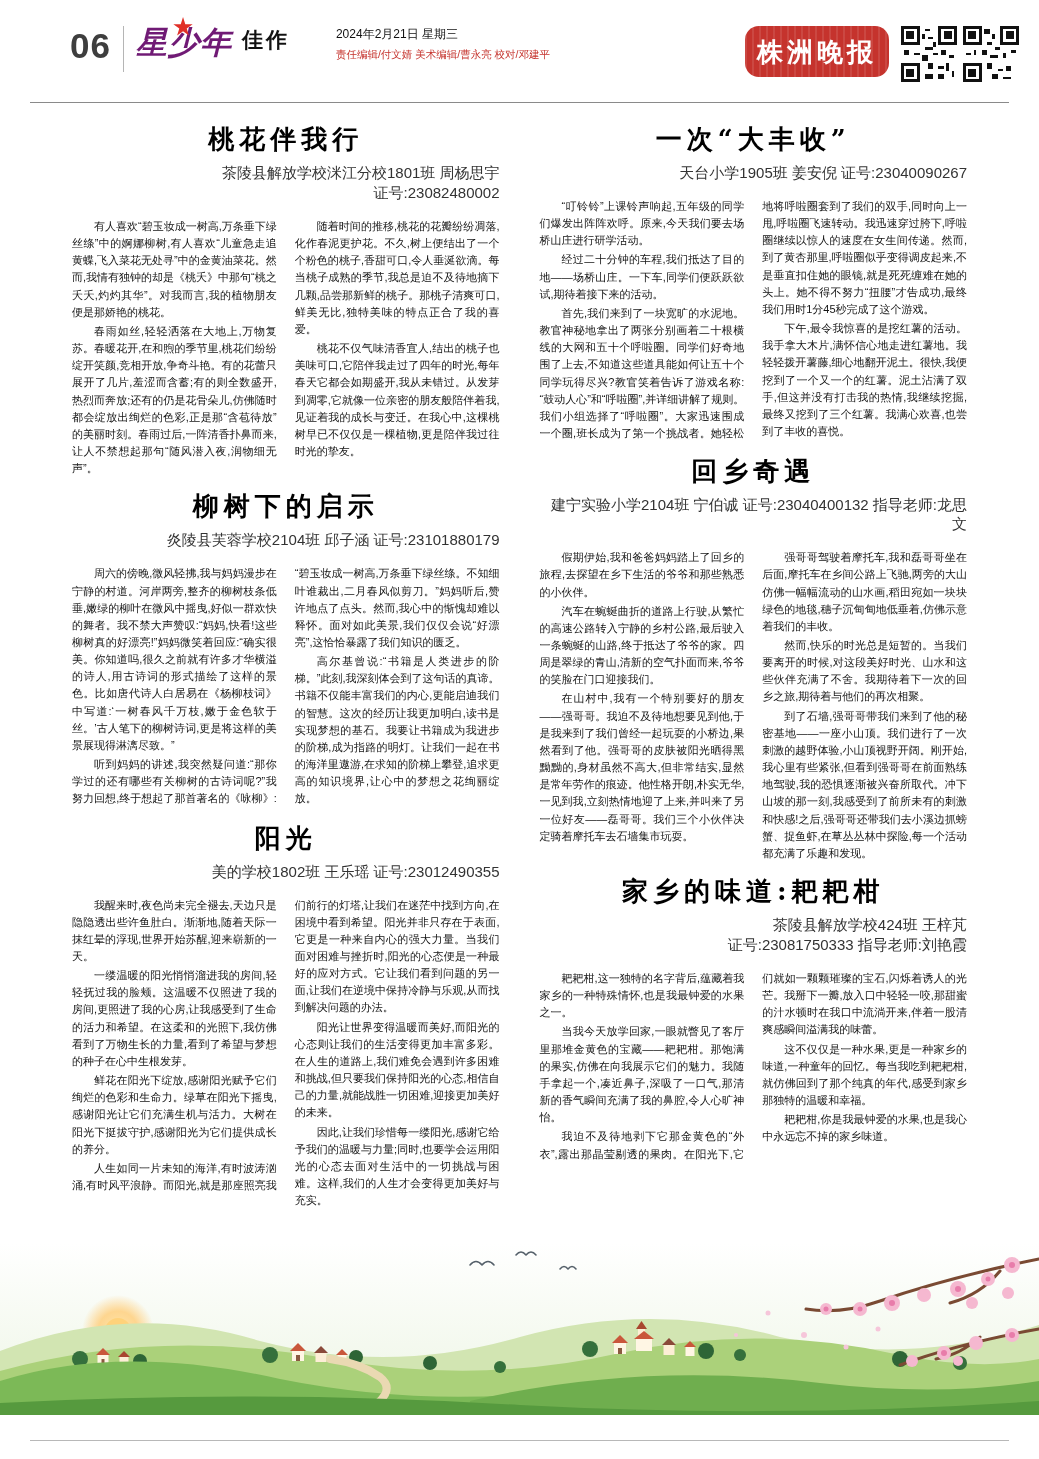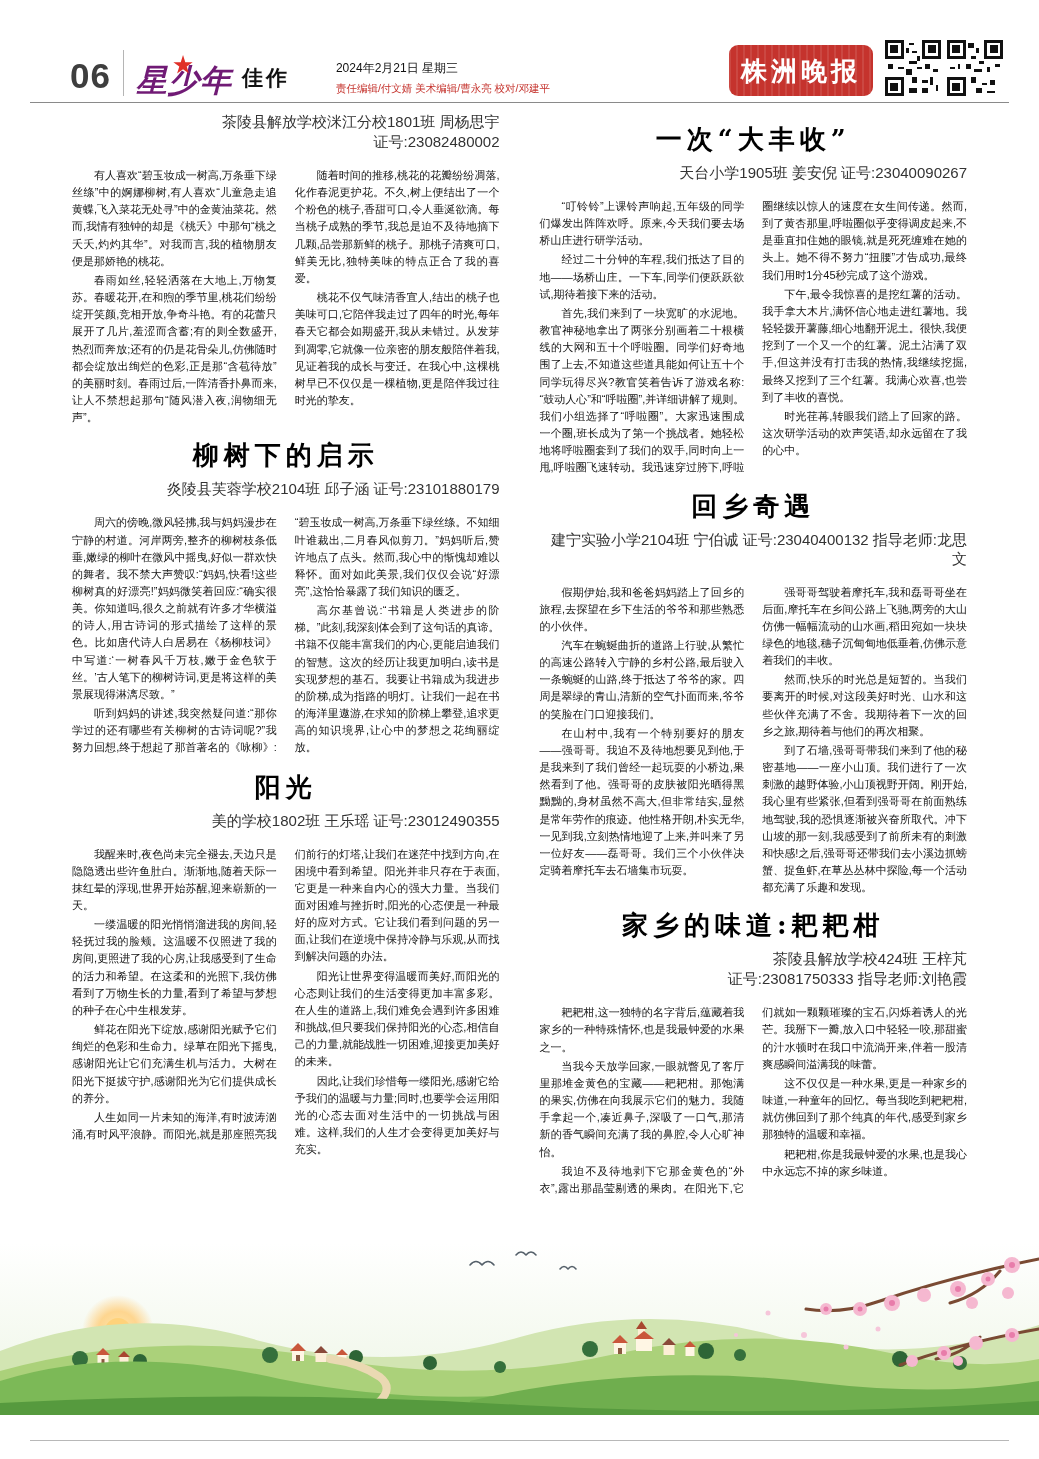--- a/index.html
+++ b/index.html
@@ -3,22 +3,22 @@
 <meta charset="utf-8">
 <style>
   html,body{margin:0;padding:0;background:#d8d8d8;}
   .page{
     position:relative; width:1039px; height:1459px; margin:0 auto;
     background:#ffffff; overflow:hidden;
     font-family:"Liberation Sans", sans-serif; color:#1a1a1a;
   }
   
   .header{
-    position:absolute; top:26px; left:70px; right:36px; height:70px;
-    display:flex; align-items:flex-end;
+    position:absolute; top:26px; left:70px; right:20px; height:70px;
+    display:flex; align-items:flex-start;
   }
   .page-num{font-size:35px; font-weight:bold; color:#3e3e3e; letter-spacing:1px;}
   .vdiv{width:1px; height:46px; background:#b5b5b5; margin:0 12px;}
   .logo{position:relative; display:flex; align-items:flex-end;}
   .logo-text{
     font-family:"DejaVu Serif", serif; font-weight:bold; font-style:italic;
     font-size:31px; line-height:1; color:#701a75; letter-spacing:1px;
   }
   .logo-star{
     position:absolute; left:36px; top:-14px; color:#e03028; font-size:22px;
@@ -28,21 +28,21 @@
     font-size:21px; font-weight:bold; color:#111; letter-spacing:3px;
     margin:0 0 4px 10px;
   }
   .date-block{margin-left:46px; white-space:nowrap;}
   .date-line{font-size:12px; color:#111; margin-bottom:5px;}
   .editors-line{font-size:10.5px; color:#c5332d;}
   .masthead{
     margin-left:auto; background:#c5332d; color:#fff;
     background-image:repeating-linear-gradient(90deg, rgba(255,255,255,.10) 0 2px, rgba(0,0,0,0) 2px 7px);
     font-family:"DejaVu Serif", serif; font-weight:bold; font-size:26px;
-    padding:9px 12px 7px; letter-spacing:4px; border-radius:9px; white-space:nowrap;
+    padding:9px 12px 7px; letter-spacing:4px; border-radius:14px; white-space:nowrap;
   }
   .qr-group{display:flex; gap:6px; margin-left:12px;}
   .qr{width:56px; height:56px; display:block;}
   .header-rule{
     position:absolute; top:102px; left:30px; right:30px;
     border-top:1.5px solid #8a8a8a;
   }
   
   .content{
     position:absolute; top:112px; left:72px; right:72px; bottom:232px;
@@ -160,20 +160,21 @@
       </svg>
     </div>
   </header>
   <div class="header-rule"></div>
 
   <main class="content">
 
     <section class="main-col">
 
       <article class="article">
+        <h2 class="art-title">桃花伴我行</h2>
         <div class="byline">茶陵县解放学校洣江分校1801班 周杨思宇</div>
         <div class="byline">证号:23082480002</div>
         <div class="art-body">
             <p>有人喜欢“碧玉妆成一树高,万条垂下绿丝绦”中的婀娜柳树,有人喜欢“儿童急走追黄蝶,飞入菜花无处寻”中的金黄油菜花。然而,我情有独钟的却是《桃夭》中那句“桃之夭夭,灼灼其华”。对我而言,我的植物朋友便是那娇艳的桃花。</p>
             <p>春雨如丝,轻轻洒落在大地上,万物复苏。春暖花开,在和煦的季节里,桃花们纷纷绽开笑颜,竞相开放,争奇斗艳。有的花蕾只展开了几片,羞涩而含蓄;有的则全数盛开,热烈而奔放;还有的仍是花骨朵儿,仿佛随时都会绽放出绚烂的色彩,正是那“含苞待放”的美丽时刻。春雨过后,一阵清香扑鼻而来,让人不禁想起那句“随风潜入夜,润物细无声”。</p>
             <p>随着时间的推移,桃花的花瓣纷纷凋落,化作春泥更护花。不久,树上便结出了一个个粉色的桃子,香甜可口,令人垂涎欲滴。每当桃子成熟的季节,我总是迫不及待地摘下几颗,品尝那新鲜的桃子。那桃子清爽可口,鲜美无比,独特美味的特点正合了我的喜爱。</p>
             <p>桃花不仅气味清香宜人,结出的桃子也美味可口,它陪伴我走过了四年的时光,每年春天它都会如期盛开,我从未错过。从发芽到凋零,它就像一位亲密的朋友般陪伴着我,见证着我的成长与变迁。在我心中,这棵桃树早已不仅仅是一棵植物,更是陪伴我过往时光的挚友。</p>
           </div>
       </article>
 
@@ -208,21 +209,20 @@
 
       <article class="article">
         <h2 class="art-title">一次“大丰收”</h2>
         <div class="byline">天台小学1905班 姜安倪 证号:23040090267</div>
 
         <div class="art-body">
             <p>“叮铃铃”上课铃声响起,五年级的同学们爆发出阵阵欢呼。原来,今天我们要去场桥山庄进行研学活动。</p>
             <p>经过二十分钟的车程,我们抵达了目的地——场桥山庄。一下车,同学们便跃跃欲试,期待着接下来的活动。</p>
             <p>首先,我们来到了一块宽旷的水泥地。教官神秘地拿出了两张分别画着二十根横线的大网和五十个呼啦圈。同学们好奇地围了上去,不知道这些道具能如何让五十个同学玩得尽兴?教官笑着告诉了游戏名称:“鼓动人心”和“呼啦圈”,并详细讲解了规则。我们小组选择了“呼啦圈”。大家迅速围成一个圈,班长成为了第一个挑战者。她轻松地将呼啦圈套到了我们的双手,同时向上一甩,呼啦圈飞速转动。我迅速穿过胯下,呼啦圈继续以惊人的速度在女生间传递。然而,到了黄杏那里,呼啦圈似乎变得调皮起来,不是垂直扣住她的眼镜,就是死死缠难在她的头上。她不得不努力“扭腰”才告成功,最终我们用时1分45秒完成了这个游戏。</p>
             <p>下午,最令我惊喜的是挖红薯的活动。我手拿大木片,满怀信心地走进红薯地。我轻轻拨开薯藤,细心地翻开泥土。很快,我便挖到了一个又一个的红薯。泥土沾满了双手,但这并没有打击我的热情,我继续挖掘,最终又挖到了三个红薯。我满心欢喜,也尝到了丰收的喜悦。</p>
-            <p>时光荏苒,转眼我们踏上了回家的路。这次研学活动的欢声笑语,却永远留在了我的心中。</p>
           </div>
       </article>
 
       <article class="article">
         <h2 class="art-title">回乡奇遇</h2>
         <div class="byline">建宁实验小学2104班 宁伯诚 证号:23040400132 指导老师:龙思文</div>
 
         <div class="art-body">
             <p>假期伊始,我和爸爸妈妈踏上了回乡的旅程,去探望在乡下生活的爷爷和那些熟悉的小伙伴。</p>
             <p>汽车在蜿蜒曲折的道路上行驶,从繁忙的高速公路转入宁静的乡村公路,最后驶入一条蜿蜒的山路,终于抵达了爷爷的家。四周是翠绿的青山,清新的空气扑面而来,爷爷的笑脸在门口迎接我们。</p>

